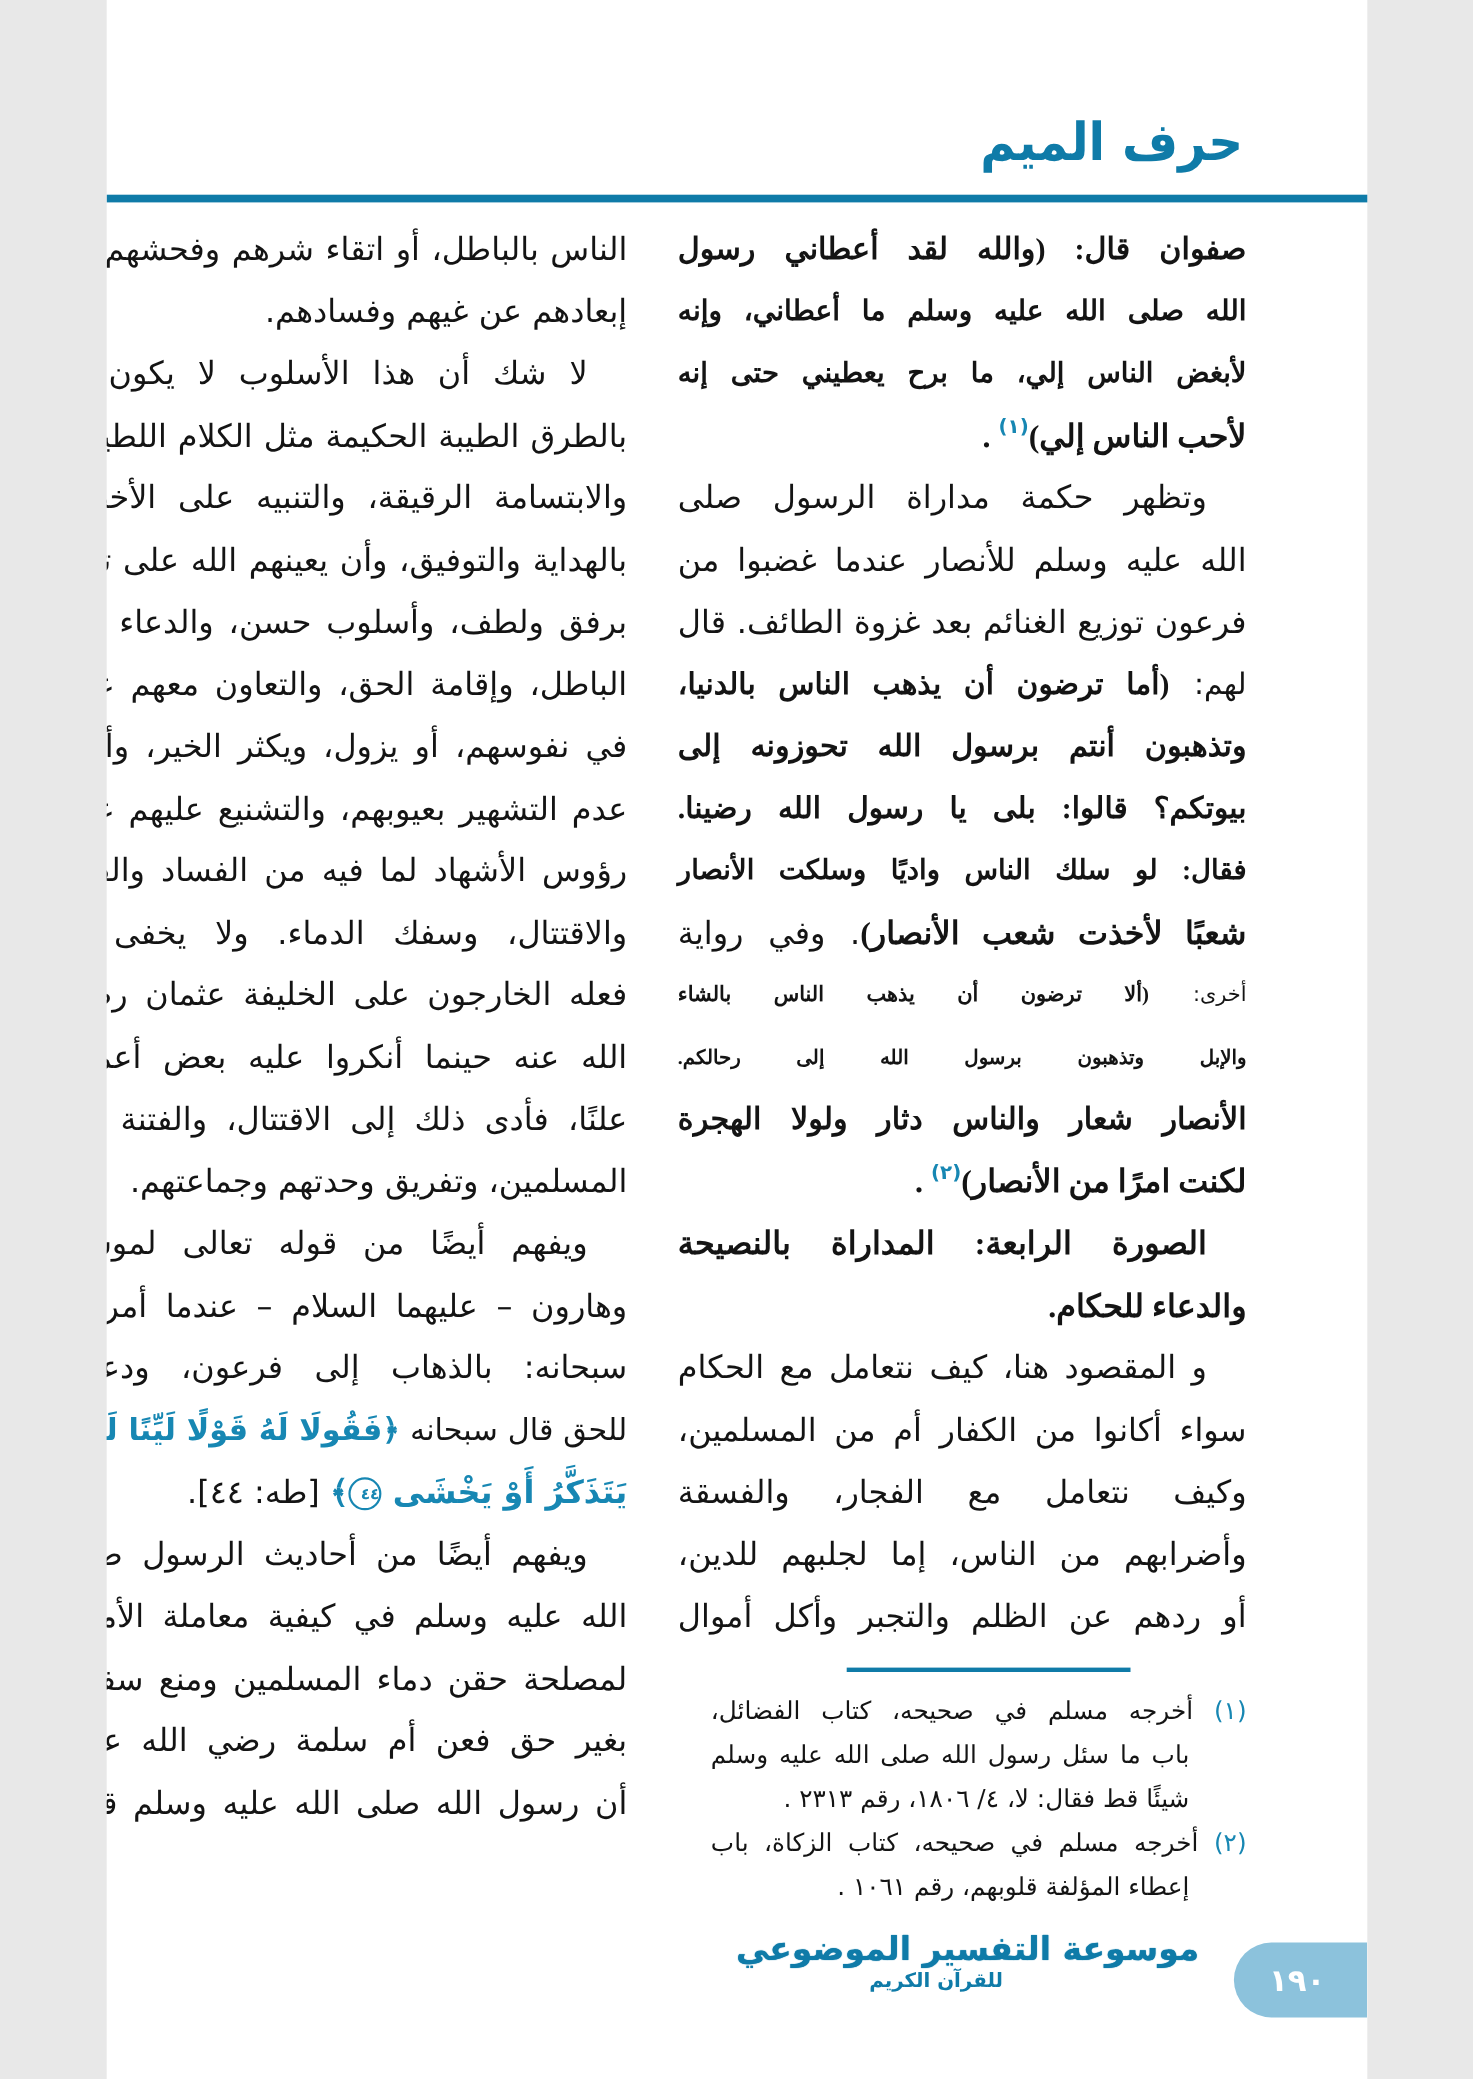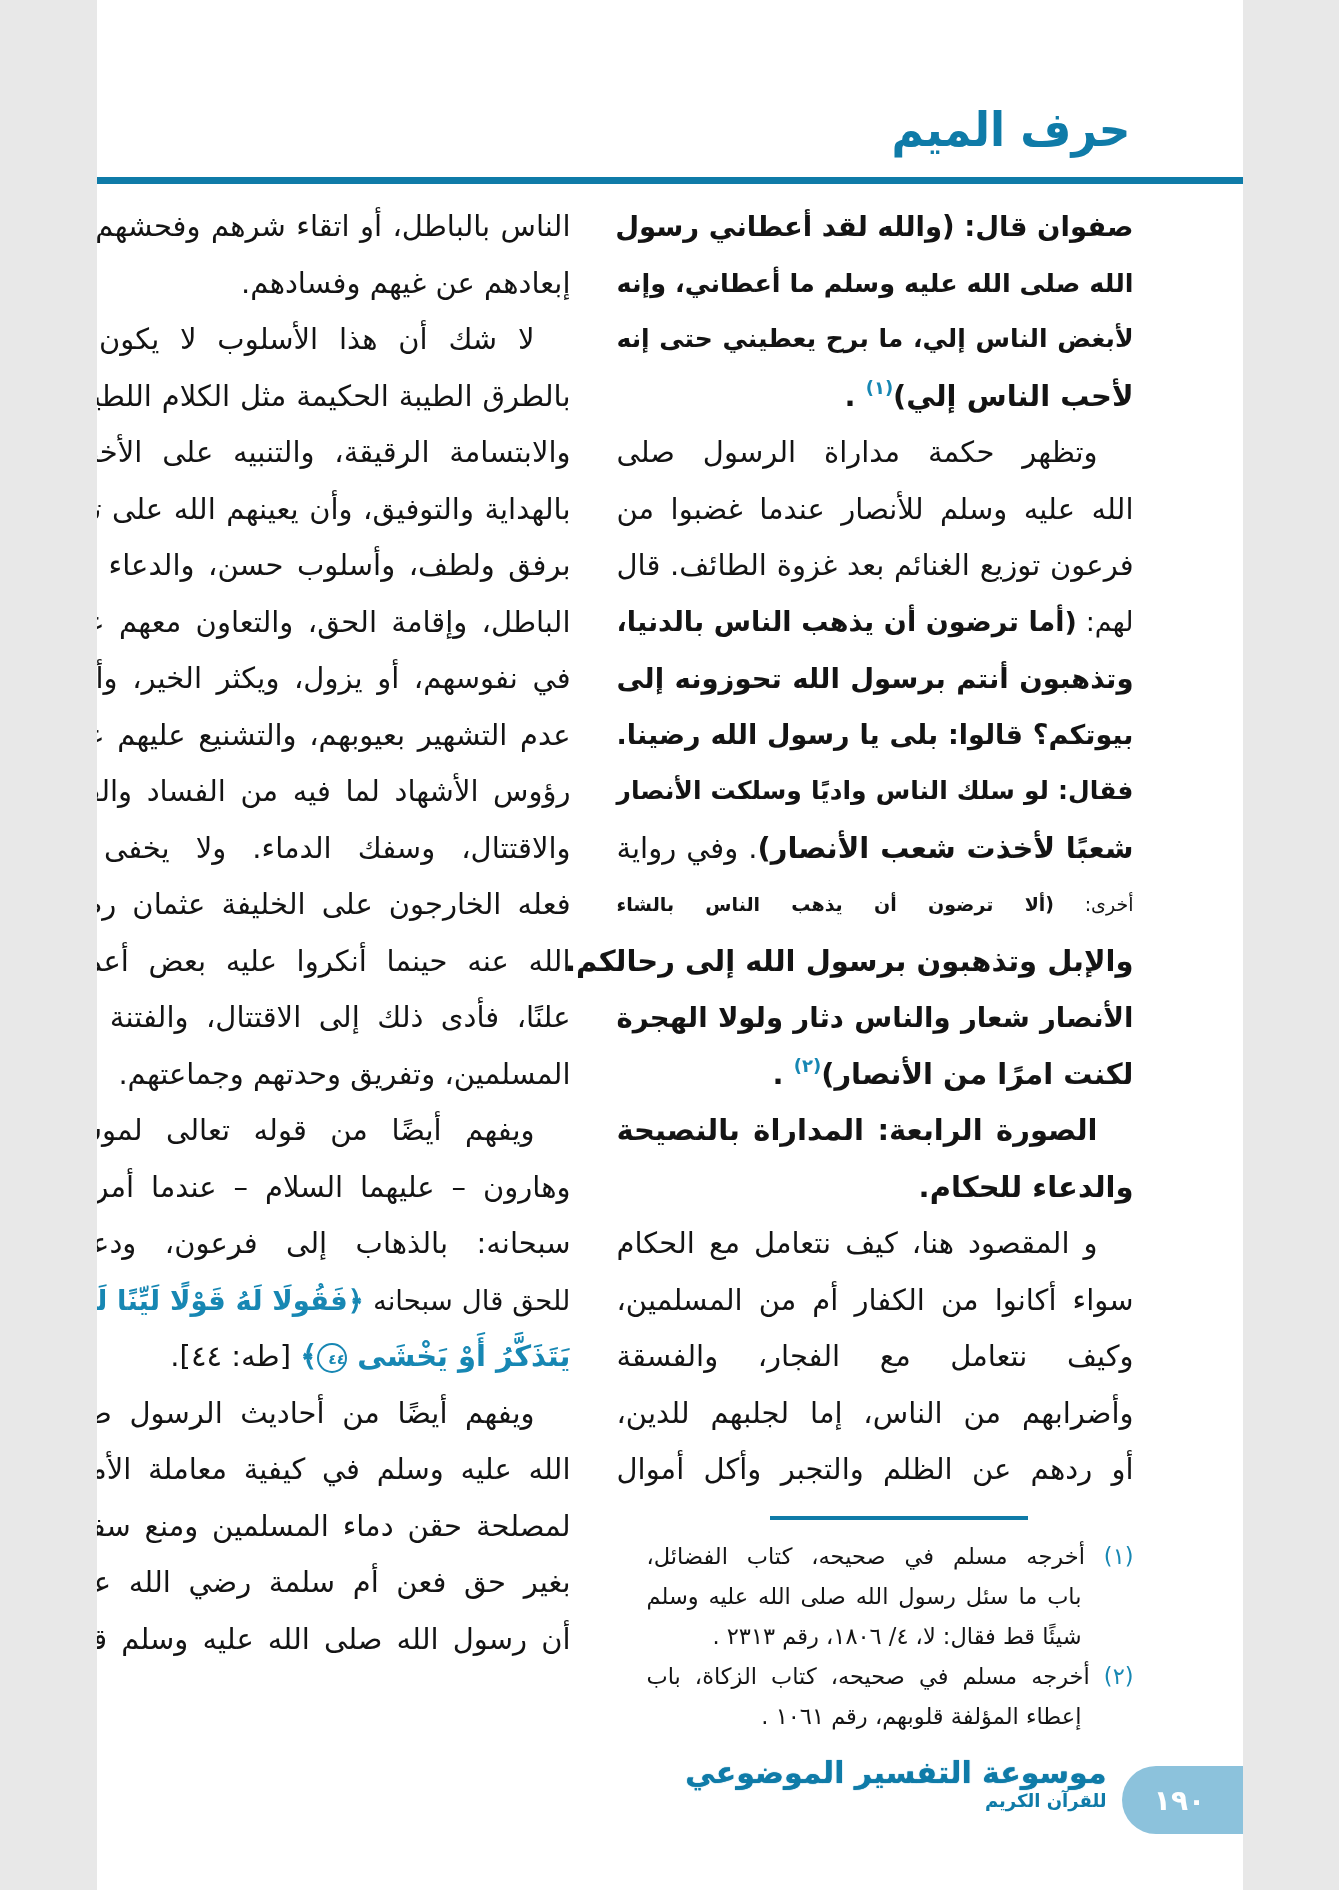--- a/index.html
+++ b/index.html
@@ -40,21 +40,21 @@
   .col{width:517px;}
   .line{
     height:56.5px;line-height:56.5px;
     font-size:29px;
     text-align:justify;text-align-last:justify;
     white-space:nowrap;
   }
   .line.end{text-align-last:right;}
   .line.indent{padding-right:36px;}
   .s-n{font-weight:400;}
-  .s-b{font-weight:700;}
+  .s-b{font-weight:700;font-family:Liberation Serif, serif;}
   .s-v{font-weight:700;color:var(--teal2);}
   .s-sup{
     font-weight:700;color:var(--teal2);
     font-size:18px;position:relative;top:-12px;
   }
   .s-num{
     display:inline-block;width:30px;height:30px;
     line-height:28px;box-sizing:border-box;
     border:2px solid var(--teal2);border-radius:50%;
     color:var(--teal2);font-size:14px;font-weight:700;
@@ -71,22 +71,22 @@
     height:40px;line-height:40px;
     font-size:22.5px;
     text-align:justify;text-align-last:justify;
     white-space:nowrap;
     margin-left:30px;
   }
   .fn-line.end{text-align-last:right;}
   .fn-line.cont{padding-right:52px;}
   
   .logo{
-    position:absolute;top:1756px;right:136px;
-    width:300px;text-align:right;color:var(--teal);
+    position:absolute;top:1756px;right:152px;
+    width:300px;text-align:left;color:var(--teal);
     line-height:1.15;
   }
   .logo-title{
     font-size:30px;font-weight:700;white-space:nowrap;
     text-shadow:0 0 1px var(--teal);
   }
   .logo-sub{font-size:18px;font-weight:700;}
   .page-badge{
     position:absolute;top:1766px;right:0;
     width:121px;height:68px;
@@ -116,21 +116,21 @@
           <div class="line end"><span class="s-b">لأحب الناس إلي)</span><span class="s-sup">(١)</span><span class="s-b"> .</span></div>
           <div class="line indent"><span class="s-n">وتظهر حكمة مداراة الرسول صلى</span></div>
           <div class="line"><span class="s-n">الله عليه وسلم للأنصار عندما غضبوا من</span></div>
           <div class="line"><span class="s-n">فرعون توزيع الغنائم بعد غزوة الطائف. قال</span></div>
           <div class="line" style="font-size: 27px;"><span class="s-n">لهم: </span><span class="s-b">(أما ترضون أن يذهب الناس بالدنيا،</span></div>
           <div class="line" style="font-size: 27.5px;"><span class="s-b">وتذهبون أنتم برسول الله تحوزونه إلى</span></div>
           <div class="line" style="font-size: 27px;"><span class="s-b">بيوتكم؟ قالوا: بلى يا رسول الله رضينا.</span></div>
           <div class="line" style="font-size: 25px;"><span class="s-b">فقال: لو سلك الناس واديًا وسلكت الأنصار</span></div>
           <div class="line"><span class="s-b">شعبًا لأخذت شعب الأنصار)</span><span class="s-n">. وفي رواية</span></div>
           <div class="line" style="font-size: 19px;"><span class="s-n">أخرى: </span><span class="s-b">(ألا ترضون أن يذهب الناس بالشاء</span></div>
-          <div class="line" style="font-size: 29px;"><span class="s-b">والإبل وتذهبون برسول الله إلى رحالكم.</span></div>
+          <div class="line" style="font-size: 18px;"><span class="s-b">والإبل وتذهبون برسول الله إلى رحالكم.</span></div>
           <div class="line" style="font-size: 27.5px;"><span class="s-b">الأنصار شعار والناس دثار ولولا الهجرة</span></div>
           <div class="line end"><span class="s-b">لكنت امرًا من الأنصار)</span><span class="s-sup">(٢)</span><span class="s-b"> .</span></div>
           <div class="line indent"><span class="s-b">الصورة الرابعة: المداراة بالنصيحة</span></div>
           <div class="line end"><span class="s-b">والدعاء للحكام.</span></div>
           <div class="line indent"><span class="s-n">و المقصود هنا، كيف نتعامل مع الحكام</span></div>
           <div class="line"><span class="s-n">سواء أكانوا من الكفار أم من المسلمين،</span></div>
           <div class="line"><span class="s-n">وكيف نتعامل مع الفجار، والفسقة</span></div>
           <div class="line"><span class="s-n">وأضرابهم من الناس، إما لجلبهم للدين،</span></div>
           <div class="line"><span class="s-n">أو ردهم عن الظلم والتجبر وأكل أموال</span></div>
         </div>

